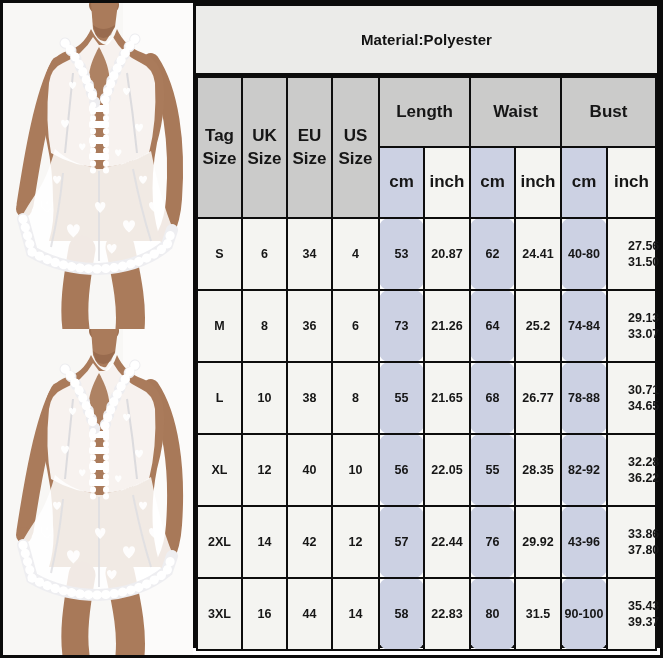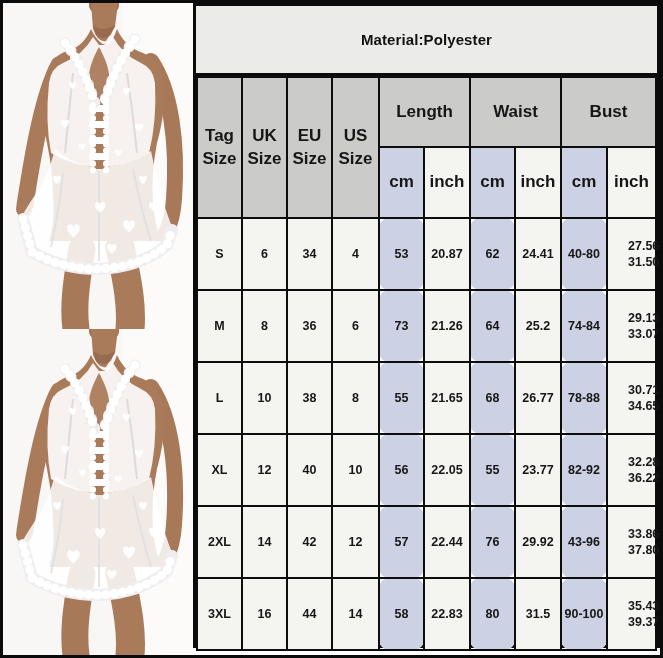--- a/index.html
+++ b/index.html
@@ -196,21 +196,21 @@
           <td class="wrap">30.71-34.65</td>
         </tr>
         <tr class="drow">
           <td>XL</td>
           <td>12</td>
           <td>40</td>
           <td>10</td>
           <td class="cm">56</td>
           <td>22.05</td>
           <td class="cm">55</td>
-          <td>23.77</td>
+          <td>28.35</td>
           <td class="cm">82-92</td>
           <td class="wrap">32.28-36.22</td>
         </tr>
         <tr class="drow">
           <td>2XL</td>
           <td>14</td>
           <td>42</td>
           <td>12</td>
           <td class="cm">57</td>
           <td>22.44</td>

